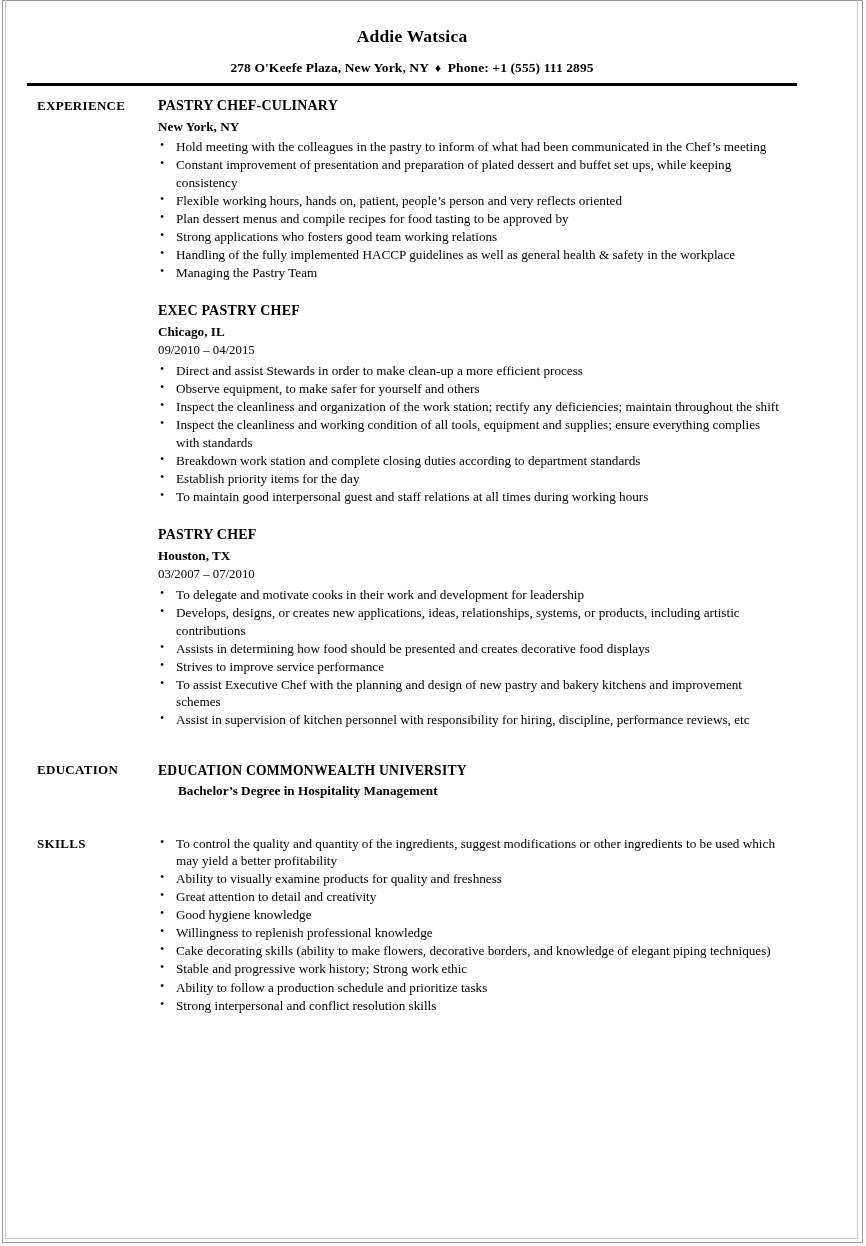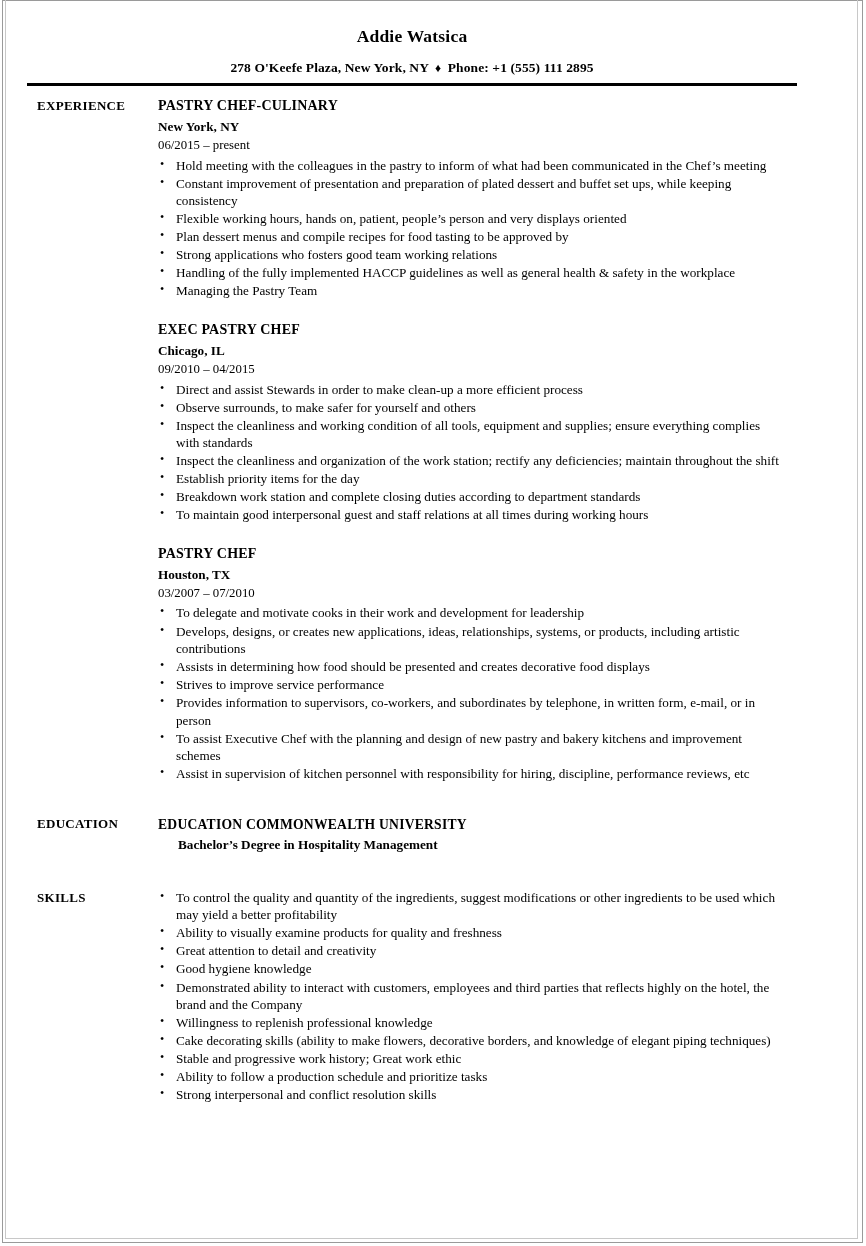--- a/index.html
+++ b/index.html
@@ -182,57 +182,55 @@
 
     <div class="body-wrap">
 
       <div class="section section-experience">
         <div class="sec-label">EXPERIENCE</div>
         <div class="sec-body">
 
           <div class="job">
             <div class="job-title">PASTRY CHEF-CULINARY</div>
             <div class="job-loc">New York, NY</div>
-            <div class="job-dates">06/2015 – present</div>
             <ul class="bullets">
               <li>Hold meeting with the colleagues in the pastry to inform of what had been communicated in the Chef’s meeting</li>
               <li>Constant improvement of presentation and preparation of plated dessert and buffet set ups, while keeping consistency</li>
-              <li>Flexible working hours, hands on, patient, people’s person and very displays oriented</li>
+              <li>Flexible working hours, hands on, patient, people’s person and very reflects oriented</li>
               <li>Plan dessert menus and compile recipes for food tasting to be approved by</li>
               <li>Strong applications who fosters good team working relations</li>
               <li>Handling of the fully implemented HACCP guidelines as well as general health &amp; safety in the workplace</li>
               <li>Managing the Pastry Team</li>
             </ul>
           </div>
 
           <div class="job">
             <div class="job-title">EXEC PASTRY CHEF</div>
             <div class="job-loc">Chicago, IL</div>
             <div class="job-dates">09/2010 – 04/2015</div>
             <ul class="bullets">
               <li>Direct and assist Stewards in order to make clean-up a more efficient process</li>
-              <li>Observe surrounds, to make safer for yourself and others</li>
+              <li>Observe equipment, to make safer for yourself and others</li>
+              <li>Inspect the cleanliness and organization of the work station; rectify any deficiencies; maintain throughout the shift</li>
               <li>Inspect the cleanliness and working condition of all tools, equipment and supplies; ensure everything complies with standards</li>
-              <li>Inspect the cleanliness and organization of the work station; rectify any deficiencies; maintain throughout the shift</li>
+              <li>Breakdown work station and complete closing duties according to department standards</li>
               <li>Establish priority items for the day</li>
-              <li>Breakdown work station and complete closing duties according to department standards</li>
               <li>To maintain good interpersonal guest and staff relations at all times during working hours</li>
             </ul>
           </div>
 
           <div class="job">
             <div class="job-title">PASTRY CHEF</div>
             <div class="job-loc">Houston, TX</div>
             <div class="job-dates">03/2007 – 07/2010</div>
             <ul class="bullets">
               <li>To delegate and motivate cooks in their work and development for leadership</li>
               <li>Develops, designs, or creates new applications, ideas, relationships, systems, or products, including artistic contributions</li>
               <li>Assists in determining how food should be presented and creates decorative food displays</li>
               <li>Strives to improve service performance</li>
-              <li>Provides information to supervisors, co-workers, and subordinates by telephone, in written form, e-mail, or in person</li>
               <li>To assist Executive Chef with the planning and design of new pastry and bakery kitchens and improvement schemes</li>
               <li>Assist in supervision of kitchen personnel with responsibility for hiring, discipline, performance reviews, etc</li>
             </ul>
           </div>
 
         </div>
       </div>
 
       <div class="section section-education">
         <div class="sec-label">EDUCATION</div>
@@ -245,24 +243,23 @@
       </div>
 
       <div class="section section-skills">
         <div class="sec-label">SKILLS</div>
         <div class="sec-body">
           <ul class="bullets">
             <li>To control the quality and quantity of the ingredients, suggest modifications or other ingredients to be used which may yield a better profitability</li>
             <li>Ability to visually examine products for quality and freshness</li>
             <li>Great attention to detail and creativity</li>
             <li>Good hygiene knowledge</li>
-            <li>Demonstrated ability to interact with customers, employees and third parties that reflects highly on the hotel, the brand and the Company</li>
             <li>Willingness to replenish professional knowledge</li>
             <li>Cake decorating skills (ability to make flowers, decorative borders, and knowledge of elegant piping techniques)</li>
-            <li>Stable and progressive work history; Great work ethic</li>
+            <li>Stable and progressive work history; Strong work ethic</li>
             <li>Ability to follow a production schedule and prioritize tasks</li>
             <li>Strong interpersonal and conflict resolution skills</li>
           </ul>
         </div>
       </div>
 
     </div>
   </div>
 </div>
 

